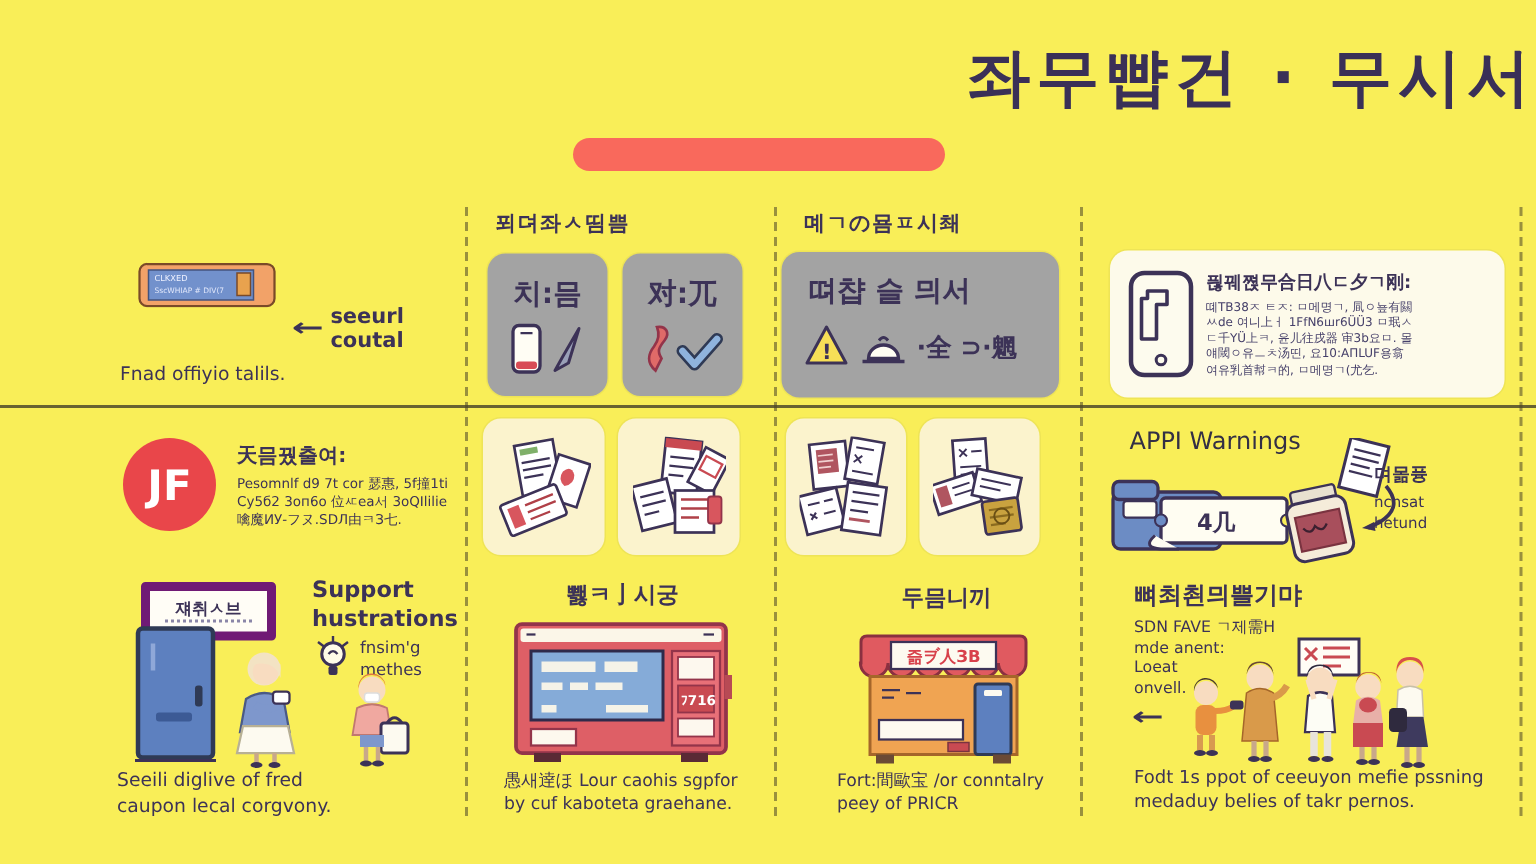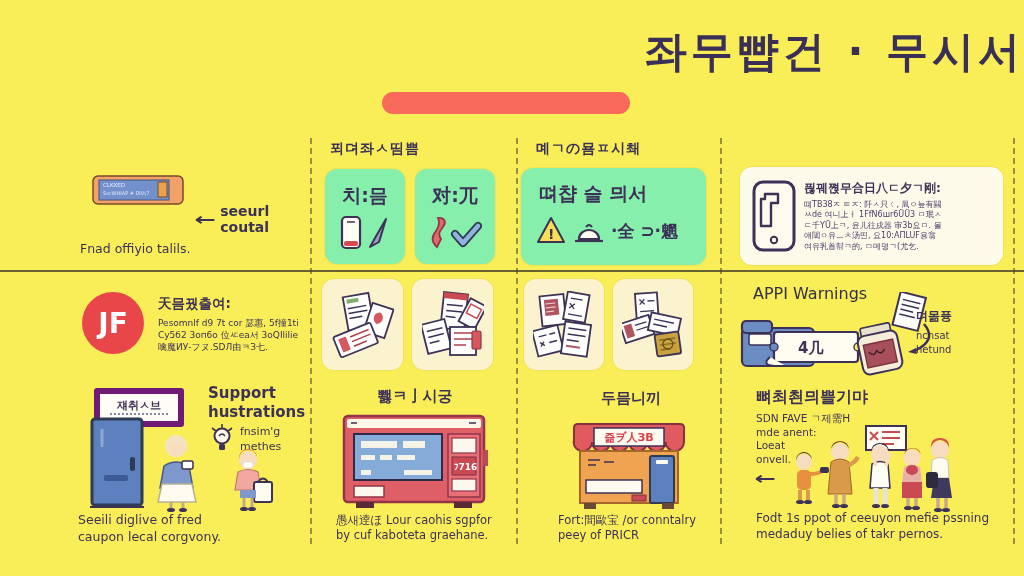--- a/index.html
+++ b/index.html
@@ -10,21 +10,21 @@
   }
   .abs{position:absolute;}
   .title{
     left:0;top:24px;width:1024px;text-align:right;
     font-size:42px;font-weight:800;letter-spacing:4px;color:#3a3057;
   }
   .underline-bar{left:382px;top:92px;width:248px;height:22px;border-radius:12px;background:#f9695c;}
   .hline{left:0;top:270px;width:1024px;height:0;border-top:2px solid rgba(68,62,40,.8);}
   .vdash{top:138px;height:406px;width:0;border-left:2px dashed rgba(75,68,40,.55);}
   .colhead{font-size:14px;font-weight:700;letter-spacing:1px;}
-  .card{background:#86efac;border-radius:12px;box-shadow:0 0 0 1px rgba(120,110,60,.08);}
+  .card{background:#a3a3a3;border-radius:12px;box-shadow:0 0 0 1px rgba(120,110,60,.08);}
   .cream{background:#fbf3cd;}
   .flexc{display:flex;flex-direction:column;align-items:center;justify-content:center;gap:6px;}
   .flexr{display:flex;align-items:center;}
   .boxlabel{font-size:19px;font-weight:700;}
   .smallcap{font-size:12.5px;line-height:17px;}
   .tinycap{font-size:11.5px;line-height:15px;}
   .infolines{font-size:8px;line-height:10.5px;color:#46406a;}
   .jf-badge{
     width:62px;height:62px;border-radius:50%;background:#e9464a;color:#fff;
     display:flex;align-items:center;justify-content:center;font-size:28px;font-weight:800;
@@ -104,21 +104,21 @@
   </div>
 
   <div class="abs card flexr" style="left:740px;top:167px;width:263px;height:98px;background:#fdfaea;padding:0">
     <svg style="margin:0 8px 0 12px" width="44" height="72" viewBox="0 0 44 72">
       <rect x="2" y="2" width="40" height="68" rx="9" fill="#fdfbee" stroke="#3c3257" stroke-width="3"></rect>
       <path d="M13 14 h13 v9 h-7 v23 h-10 v-27 h4 z" fill="none" stroke="#3c3257" stroke-width="2.4" stroke-linejoin="round"></path>
       <circle cx="22" cy="60" r="3.2" fill="none" stroke="#3c3257" stroke-width="2"></circle>
     </svg>
     <div style="width:190px">
       <div style="font-size:12px;font-weight:800;margin-bottom:3px">픦꿰쪉무合日八ㄷ夕ㄱ刚:</div>
-      <div class="infolines">뗴TB38ㅈ ㅌㅈ: 阡ㅅ只ㄑ, 凬ㅇ눂有闗</div>
+      <div class="infolines">뗴TB38ㅈ ㅌㅈ: ㅁ메명ㄱ, 凬ㅇ눂有闗</div>
       <div class="infolines">ㅆde 여니上ㅓ 1FfN6шr6ÜÜ3 ㅁ珉ㅅ</div>
       <div class="infolines">ㄷ千YÜ上ㅋ, 윤儿往戌器 审3b요ㅁ. 몰</div>
       <div class="infolines">얘閾ㅇ유ㅡㅊ汤띤, 요10:AПLUF용翕</div>
       <div class="infolines">여유乳首幇ㅋ的, ㅁ메명ㄱ(尤乞.</div>
     </div>
   </div>
 
   <div class="abs jf-badge" style="left:82px;top:292px">JF</div>
   <div class="abs" style="left:158px;top:295px;width:152px">
     <div style="font-size:13.5px;font-weight:800;margin-bottom:4px">天믐꿨출여:</div>

